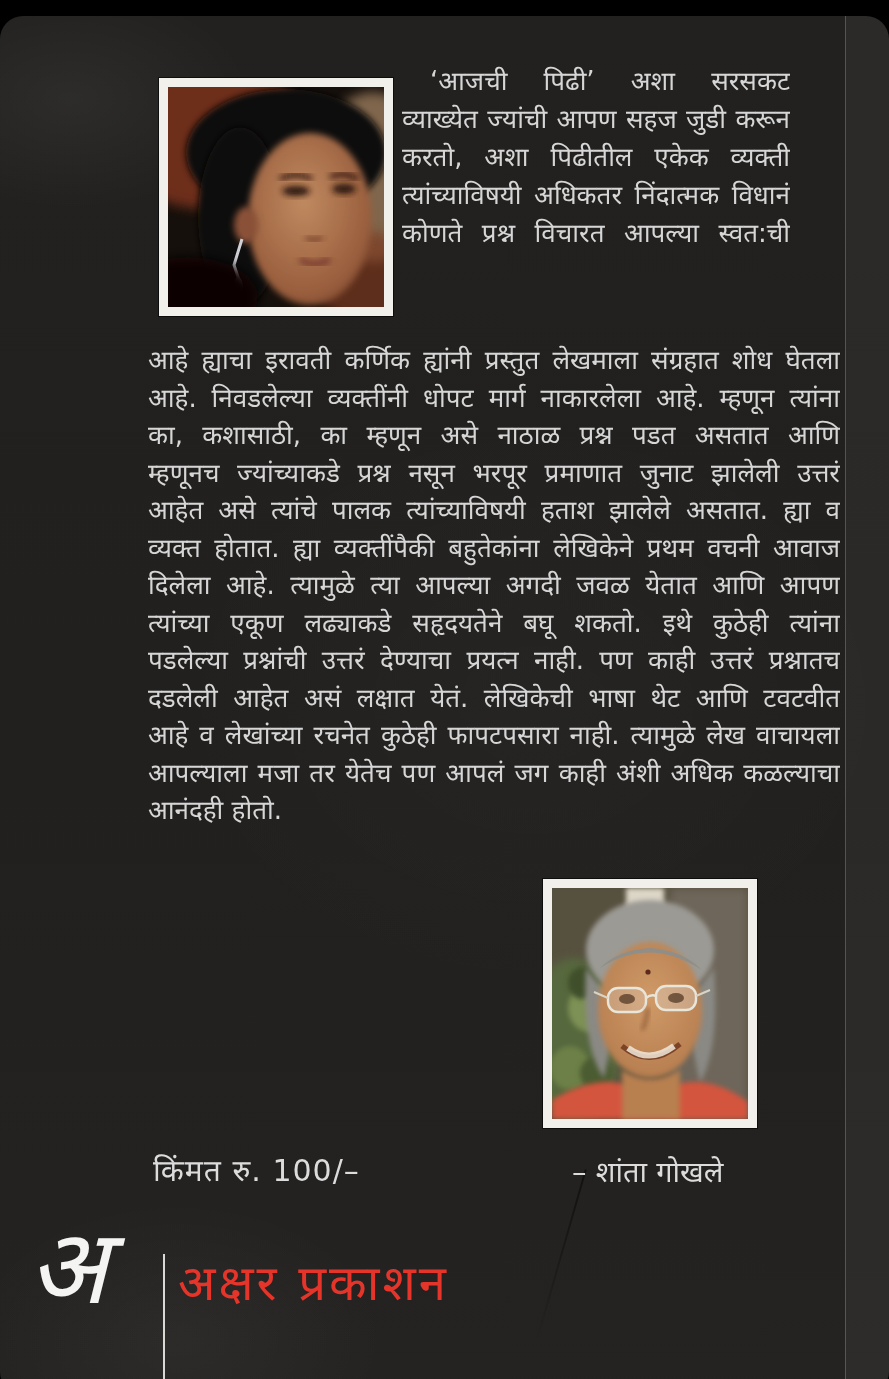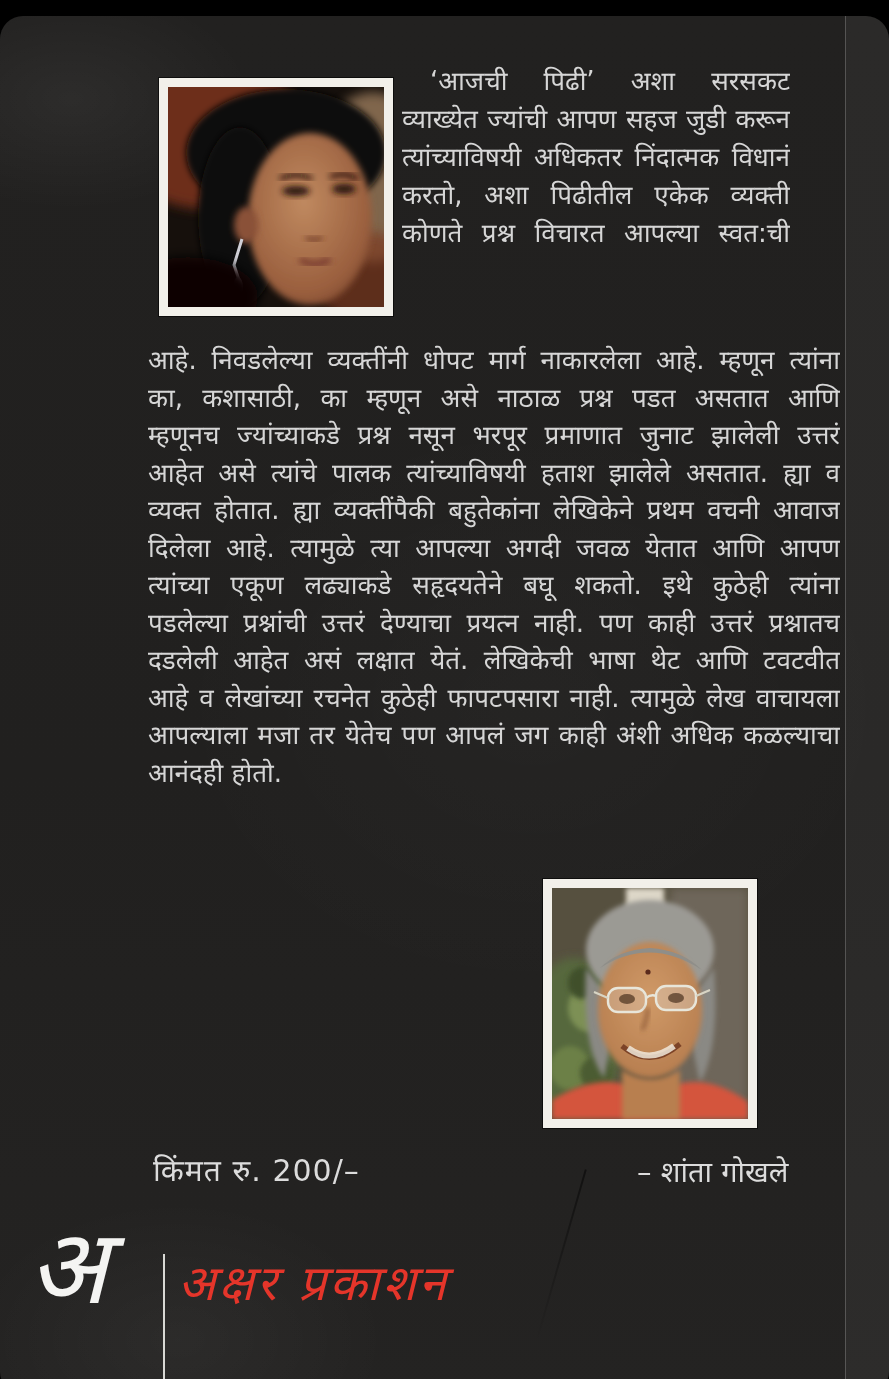--- a/index.html
+++ b/index.html
@@ -49,39 +49,38 @@
   .line{white-space:nowrap;text-align:justify;text-align-last:justify;overflow:hidden;}
   .blurb-side .line:first-child{padding-left:28px;}
   .line.closing{text-align:right;text-align-last:left;}
 
   
   .price{
     position:absolute;left:153px;top:1133px;
     font-size:30px;color:#dcdcdc;letter-spacing:1px;
   }
   .author{
-    position:absolute;left:637px;top:1135px;
+    position:absolute;left:572px;top:1135px;
     font-size:29px;color:#dcdcdc;
   }
 
   
   .pub-logo{
     position:absolute;left:28px;top:1196px;
     font-family:"DejaVu Serif",serif;font-style:italic;
     font-size:104px;line-height:110px;color:#f4f4f2;
   }
   .pub-divider{
     position:absolute;left:163px;top:1238px;width:2px;height:141px;
     background:#d8d8d4;
   }
   .pub-name{
     position:absolute;left:178px;top:1238px;
     font-size:49px;line-height:60px;letter-spacing:3px;
     color:#e5352а; 
-    font-style:italic;
   }
   .pub-name{color:#e5352a;font-weight:400;}
 </style>
 </head>
 <body>
 
 <div id="cover">
 
   <div class="edge-strip"></div>
   <div class="scratch"></div>
@@ -122,27 +121,28 @@
       <path d="M74 152 L66 178 L72 196" stroke="#cfcfd6" stroke-width="3" fill="none"></path>
       <ellipse cx="70" cy="200" rx="5" ry="10" fill="#b9b9c4"></ellipse>
 
       <ellipse cx="20" cy="210" rx="70" ry="40" fill="#090605" filter="url(#soft1)"></ellipse>
     </svg>
   </div>
 
   <div class="blurb-side">
       <div class="line">‘आजची पिढी’ अशा सरसकट</div>
       <div class="line">व्याख्येत ज्यांची आपण सहज जुडी करून</div>
+      <div class="line">करतो, अशा पिढीतील एकेक व्यक्ती</div>
       <div class="line">त्यांच्याविषयी अधिकतर निंदात्मक विधानं</div>
-      <div class="line">करतो, अशा पिढीतील एकेक व्यक्ती</div>
       <div class="line">कोणते प्रश्न विचारत आपल्या स्वत:ची</div>
     </div>
 
   <div class="blurb-full">
     <div>
+        <div class="line">आहे ह्याचा इरावती कर्णिक ह्यांनी प्रस्तुत लेखमाला संग्रहात शोध घेतला</div>
         <div class="line">आहे. निवडलेल्या व्यक्तींनी धोपट मार्ग नाकारलेला आहे. म्हणून त्यांना</div>
         <div class="line">का, कशासाठी, का म्हणून असे नाठाळ प्रश्न पडत असतात आणि</div>
         <div class="line">म्हणूनच ज्यांच्याकडे प्रश्न नसून भरपूर प्रमाणात जुनाट झालेली उत्तरं</div>
         <div class="line">आहेत असे त्यांचे पालक त्यांच्याविषयी हताश झालेले असतात. ह्या व</div>
         <div class="line">व्यक्त होतात. ह्या व्यक्तींपैकी बहुतेकांना लेखिकेने प्रथम वचनी आवाज</div>
         <div class="line">दिलेला आहे. त्यामुळे त्या आपल्या अगदी जवळ येतात आणि आपण</div>
         <div class="line">त्यांच्या एकूण लढ्याकडे सहृदयतेने बघू शकतो. इथे कुठेही त्यांना</div>
         <div class="line">पडलेल्या प्रश्नांची उत्तरं देण्याचा प्रयत्न नाही. पण काही उत्तरं प्रश्नातच</div>
         <div class="line">दडलेली आहेत असं लक्षात येतं. लेखिकेची भाषा थेट आणि टवटवीत</div>
         <div class="line">आहे व लेखांच्या रचनेत कुठेही फापटपसारा नाही. त्यामुळे लेख वाचायला</div>
@@ -195,21 +195,21 @@
 
       <path d="M96 120 Q94 136 90 142" stroke="#8a5533" stroke-width="3" fill="none" filter="url(#bsoft2)"></path>
       <path d="M70 158 Q98 182 128 156" stroke="#7c4327" stroke-width="5" fill="none"></path>
       <path d="M76 160 Q98 176 122 158" stroke="#f0e8da" stroke-width="6" fill="none" opacity="0.85"></path>
 
       <path d="M0 231 L0 212 Q40 188 72 196 L98 208 L126 196 Q160 188 196 214 L196 231 Z" fill="#d4543c" filter="url(#bsoft2)"></path>
       <path d="M70 182 Q98 200 128 182 L128 231 L70 231 Z" fill="#b87f50" filter="url(#bsoft2)"></path>
     </svg>
   </div>
 
-  <div class="price">किंमत रु. 200/–</div>
+  <div class="price">किंमत रु. 100/–</div>
 
   <div class="author">– शांता गोखले</div>
 
   <div class="pub-logo">अ</div>
   <div class="pub-divider"></div>
   <div class="pub-name" style="color: rgb(229, 53, 42);">अक्षर प्रकाशन</div>
 
 </div>
 
 </body></html>

